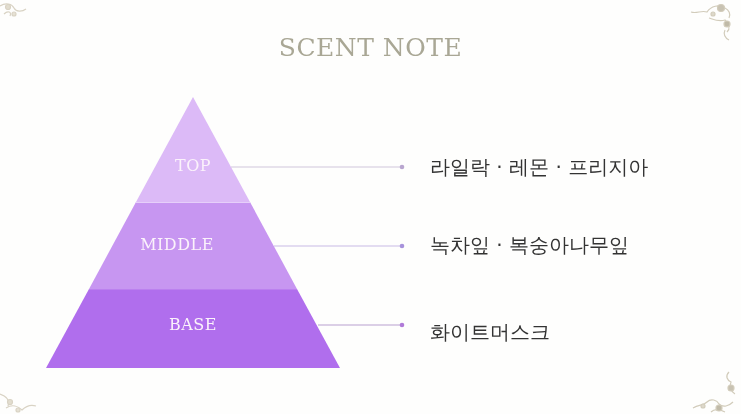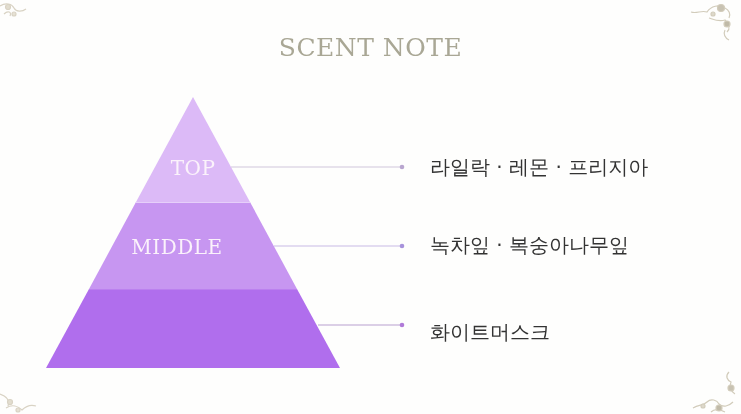--- a/index.html
+++ b/index.html
@@ -28,21 +28,21 @@
       color: #a9a795;
     }
     .pyramid {
       position: absolute;
       left: 0;
       top: 0;
     }
     .tier-label {
       position: absolute;
       font-family: "DejaVu Serif", "Liberation Serif", serif;
-      font-size: 20px;
+      font-size: 16px;
       color: #fbf2fb;
       text-align: center;
       width: 200px;
       letter-spacing: 0.5px;
     }
     .note-text {
       position: absolute;
       font-family: "DejaVu Sans", "Liberation Sans", sans-serif;
       font-size: 20px;
       color: #333333;
@@ -114,18 +114,19 @@
 
     <line x1="274" y1="246" x2="402" y2="246" stroke="#c8b9e6" stroke-width="1.2"></line>
     <circle cx="402" cy="246" r="2.3" fill="#a792db"></circle>
 
     <line x1="318" y1="325" x2="402" y2="325" stroke="#b89fd0" stroke-width="1.2"></line>
     <circle cx="402" cy="325" r="2.3" fill="#b07ad8"></circle>
   </svg>
 
   <div class="tier-label" style="left:93px;top:156px;">TOP</div>
   <div class="tier-label" style="left:77px;top:235px;">MIDDLE</div>
+  <div class="tier-label" style="left:93px;top:315px;">BASE</div>
 
   <div class="note-text" style="left:430px;top:231px;">녹차잎 · 복숭아나무잎</div>
   <div class="note-text" style="left:430px;top:153px;">라일락 · 레몬 · 프리지아</div>
   <div class="note-text" style="left:430px;top:318px;">화이트머스크</div>
 
 </div>
 
 </body></html>

